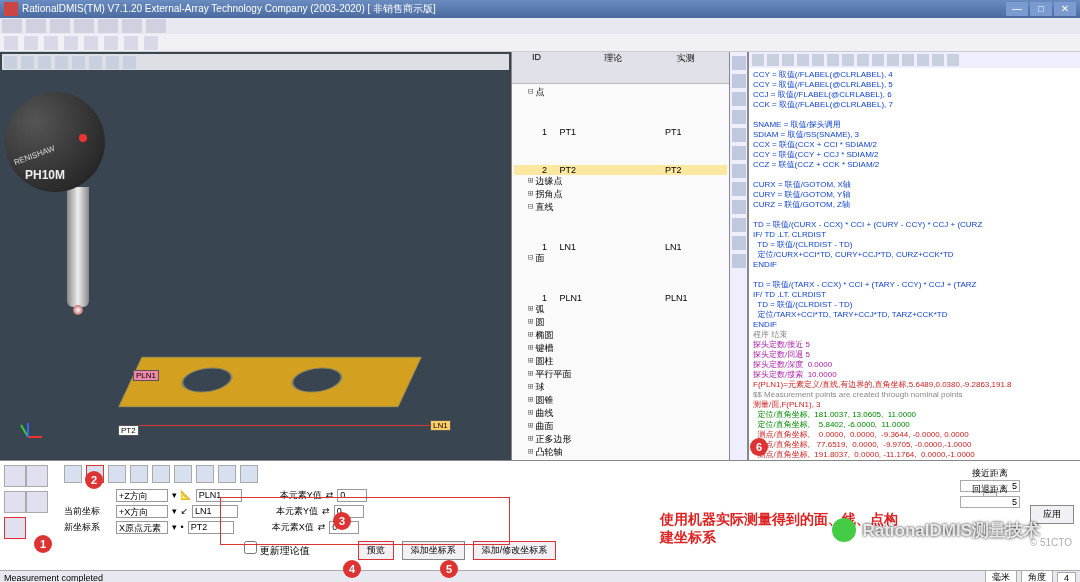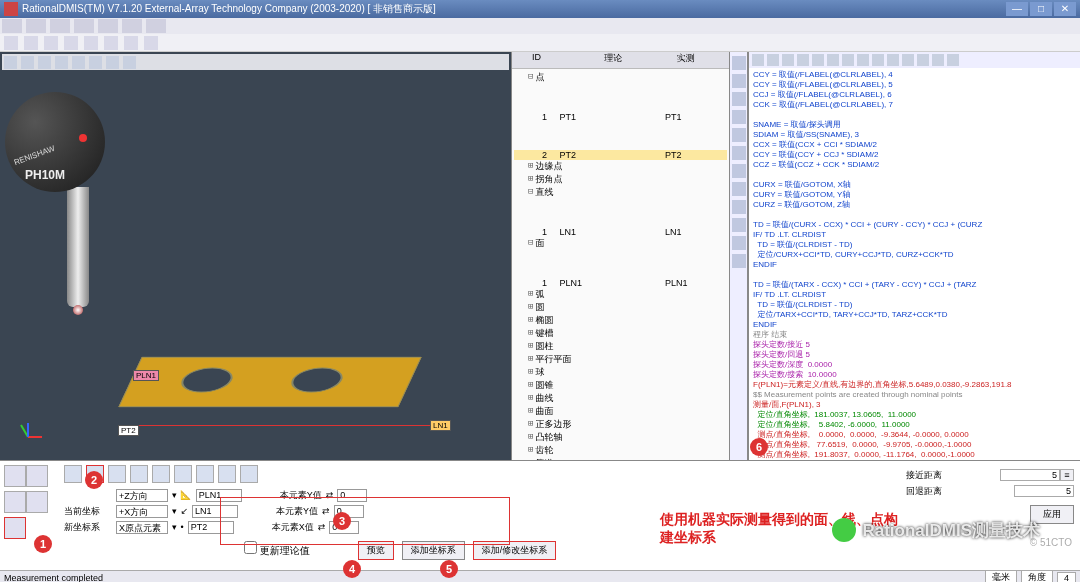--- a/index.html
+++ b/index.html
@@ -39,21 +39,21 @@
 .tag.pt { left: 118px; top: 373px; }
 .tag.ln { left: 430px; top: 368px; background: #fc6; }
 .lnline { position: absolute; left: 130px; top: 373px; width: 300px; height: 1px; background: #d33; }
 .axis-triad { position: absolute; left: 20px; bottom: 8px; width: 30px; height: 30px; }
 .axis-triad .ax { position: absolute; width: 14px; height: 2px; left: 8px; top: 14px; }
 .axis-triad .ax.x { background: #e33; transform: rotate(0deg); transform-origin: left; }
 .axis-triad .ax.y { background: #3c3; transform: rotate(-120deg); transform-origin: left; }
 .axis-triad .ax.z { background: #36f; transform: rotate(-90deg); transform-origin: left; }
 
 .treepanel { width: 218px; height: 408px; border-right: 1px solid #888; display: flex; flex-direction: column; background: #fafafa; }
-.treepanel .thead { height: 17px; background: #e0e0e8; display: flex; font-size: 9px; border-bottom: 1px solid #bbb; }
+.treepanel .thead { height: 32px; background: #e0e0e8; display: flex; font-size: 9px; border-bottom: 1px solid #bbb; }
 .treepanel .thead .col { flex: 1; padding: 0 20px; }
 .treepanel .tree { flex: 1; font-size: 9px; overflow: hidden; padding: 2px; }
 .treepanel .node { padding: 0 2px; white-space: nowrap; display: flex; }
 .treepanel .node.sel { background: #fce8a0; }
 .treepanel .node .tn { flex: 1; }
 .treepanel .node .tv { width: 60px; }
 .treepanel .node.d1 { padding-left: 14px; }
 .treepanel .node.d2 { padding-left: 28px; margin-top: 28px; }
 .treepanel .exp { color: #666; margin-right: 2px; font-family: monospace; }
 
@@ -86,21 +86,21 @@
 .cfgrow .inp.w30 { width: 30px; }
 .cfgrow .sel { background: #fff; }
 .cfgrow .crdbox { background: #fce; }
 .btnrow { display: flex; gap: 8px; margin-top: 6px; margin-left: 180px; }
 .btnrow .actbtn { border: 1px solid #888; background: #f0f0f5; padding: 2px 8px; font-size: 9px; }
 .redbox3 { position: absolute; border: 1px solid #d33; left: 160px; top: 36px; width: 290px; height: 48px; pointer-events: none; }
 .redbox-btn { border: 1px solid #d33 !important; }
 .redmsg { position: absolute; left: 600px; top: 50px; color: #d22; font-size: 14px; font-weight: bold; }
 
 .botright { width: 180px; padding: 6px; font-size: 9px; }
-.botright .brow { display: flex; height: 16px; align-items: center; }
+.botright .brow { display: flex; height: 16px; align-items: center; flex-direction: column; }
 .botright .brow .blbl { flex: 1; }
 .botright .brow .bval { width: 60px; border: 1px solid #aaa; text-align: right; padding: 0 2px; background: #fff; }
 .botright .brow .bmenu { width: 14px; text-align: center; border: 1px solid #aaa; background: #f0f0f5; }
 .botright .brbtn { border: 1px solid #888; background: #f0f0f5; padding: 2px 12px; font-size: 9px; margin-top: 6px; float: right; }
 
 .statusbar { height: 14px; background: #e8e8f0; border-top: 1px solid #aaa; font-size: 9px; display: flex; align-items: center; padding: 0 4px; }
 .statusbar .sfill { flex: 1; }
 .statusbar .sbox { border: 1px solid #aaa; padding: 0 6px; margin-left: 4px; background: #fff; }
 
 .callout { position: absolute; width: 18px; height: 18px; border-radius: 50%; background: #d33; color: #fff; font-size: 11px; text-align: center; line-height: 18px; font-weight: bold; z-index: 50; }

